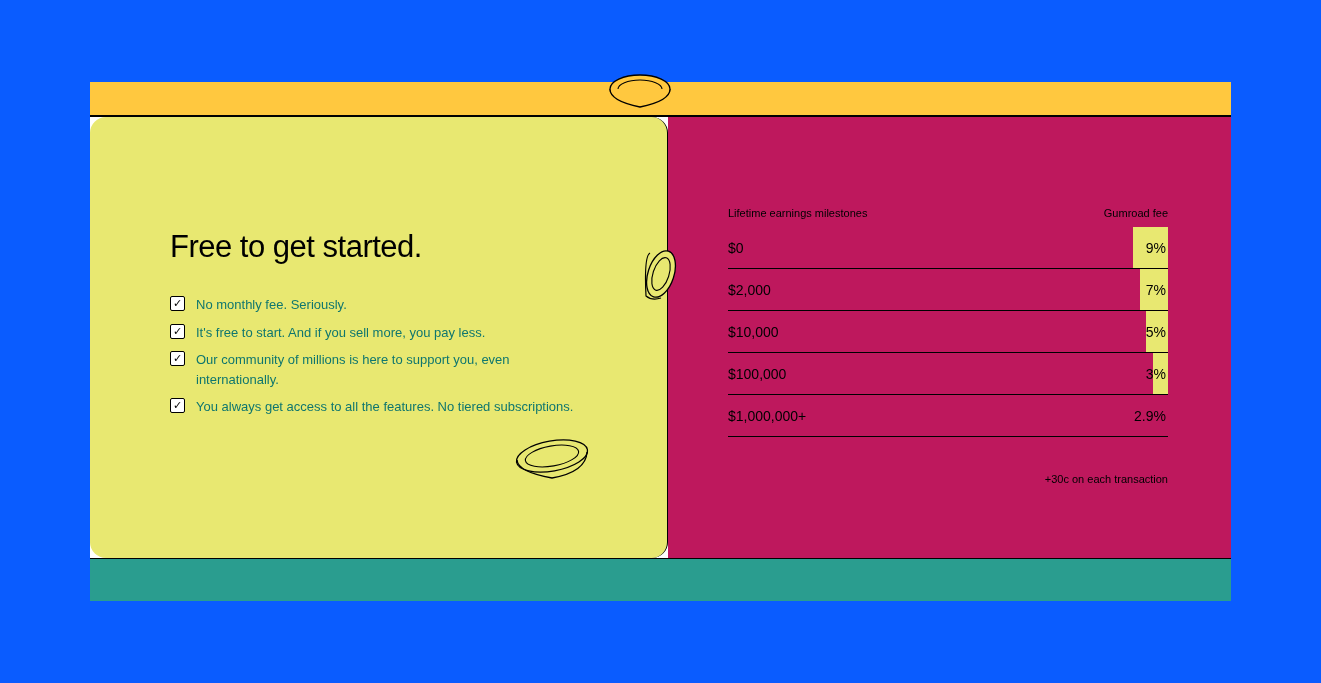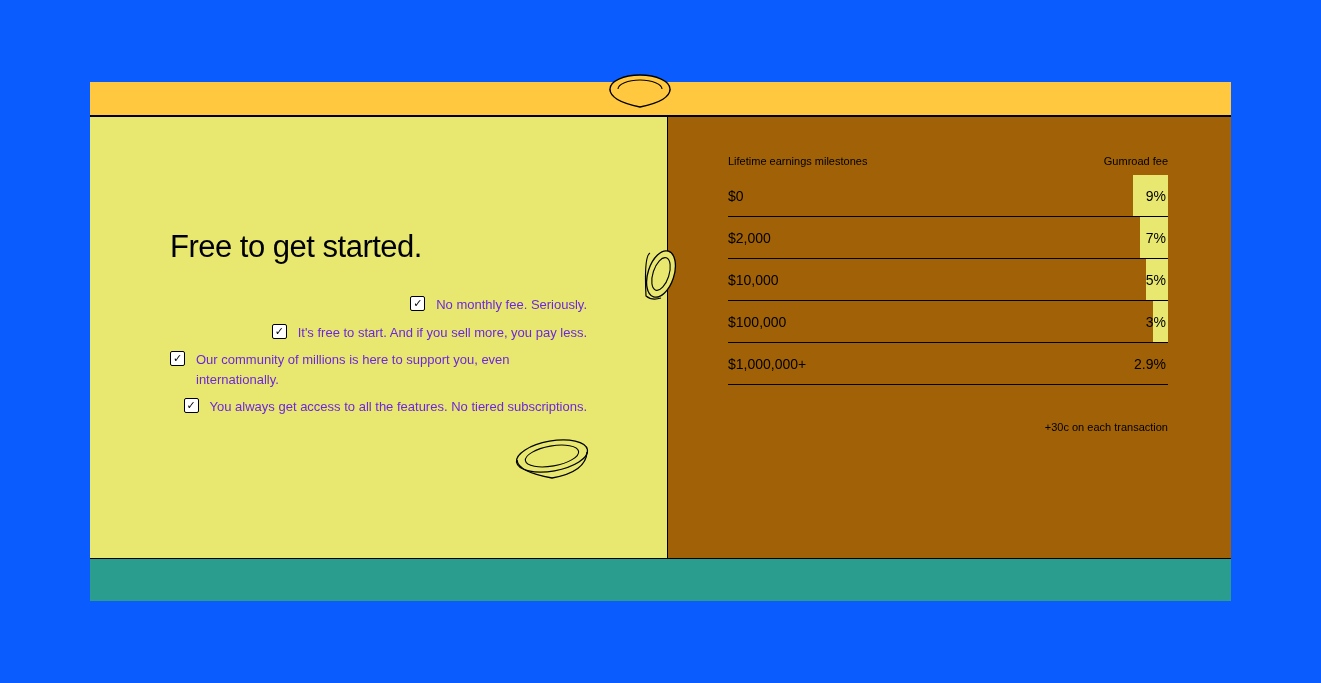--- a/index.html
+++ b/index.html
@@ -43,46 +43,46 @@
     border-top: 1px solid #000;
     display: flex;
   }
   .left-panel {
     width: 578px;
     height: 100%;
     background: #e8e871;
     border-right: 1px solid #000;
     padding: 110px 80px 40px 80px;
     position: relative;
+    border-radius: 16px;
   }
   .right-panel {
     flex: 1;
     height: 100%;
-    background: #a16207;
-    padding: 38px 63px 40px 60px;
+    background: #be185d;
+    padding: 90px 63px 40px 60px;
     position: relative;
   }
   .heading {
     font-size: 31px;
     font-weight: 500;
     line-height: 1.3;
     color: #000;
     margin-bottom: 28px;
     letter-spacing: -0.5px;
   }
   .features { list-style: none; }
   .features li {
     display: flex;
     align-items: flex-start;
     gap: 11px;
     font-size: 13px;
     line-height: 1.5;
-    color: #6d28d9;
+    color: #0f766e;
     margin-bottom: 8px;
-    justify-content: flex-end;
   }
   .checkbox {
     width: 15px;
     height: 15px;
     border: 1.2px solid #000;
     border-radius: 2px;
     flex-shrink: 0;
     position: relative;
     margin-top: 1px;
     background: #fff;

